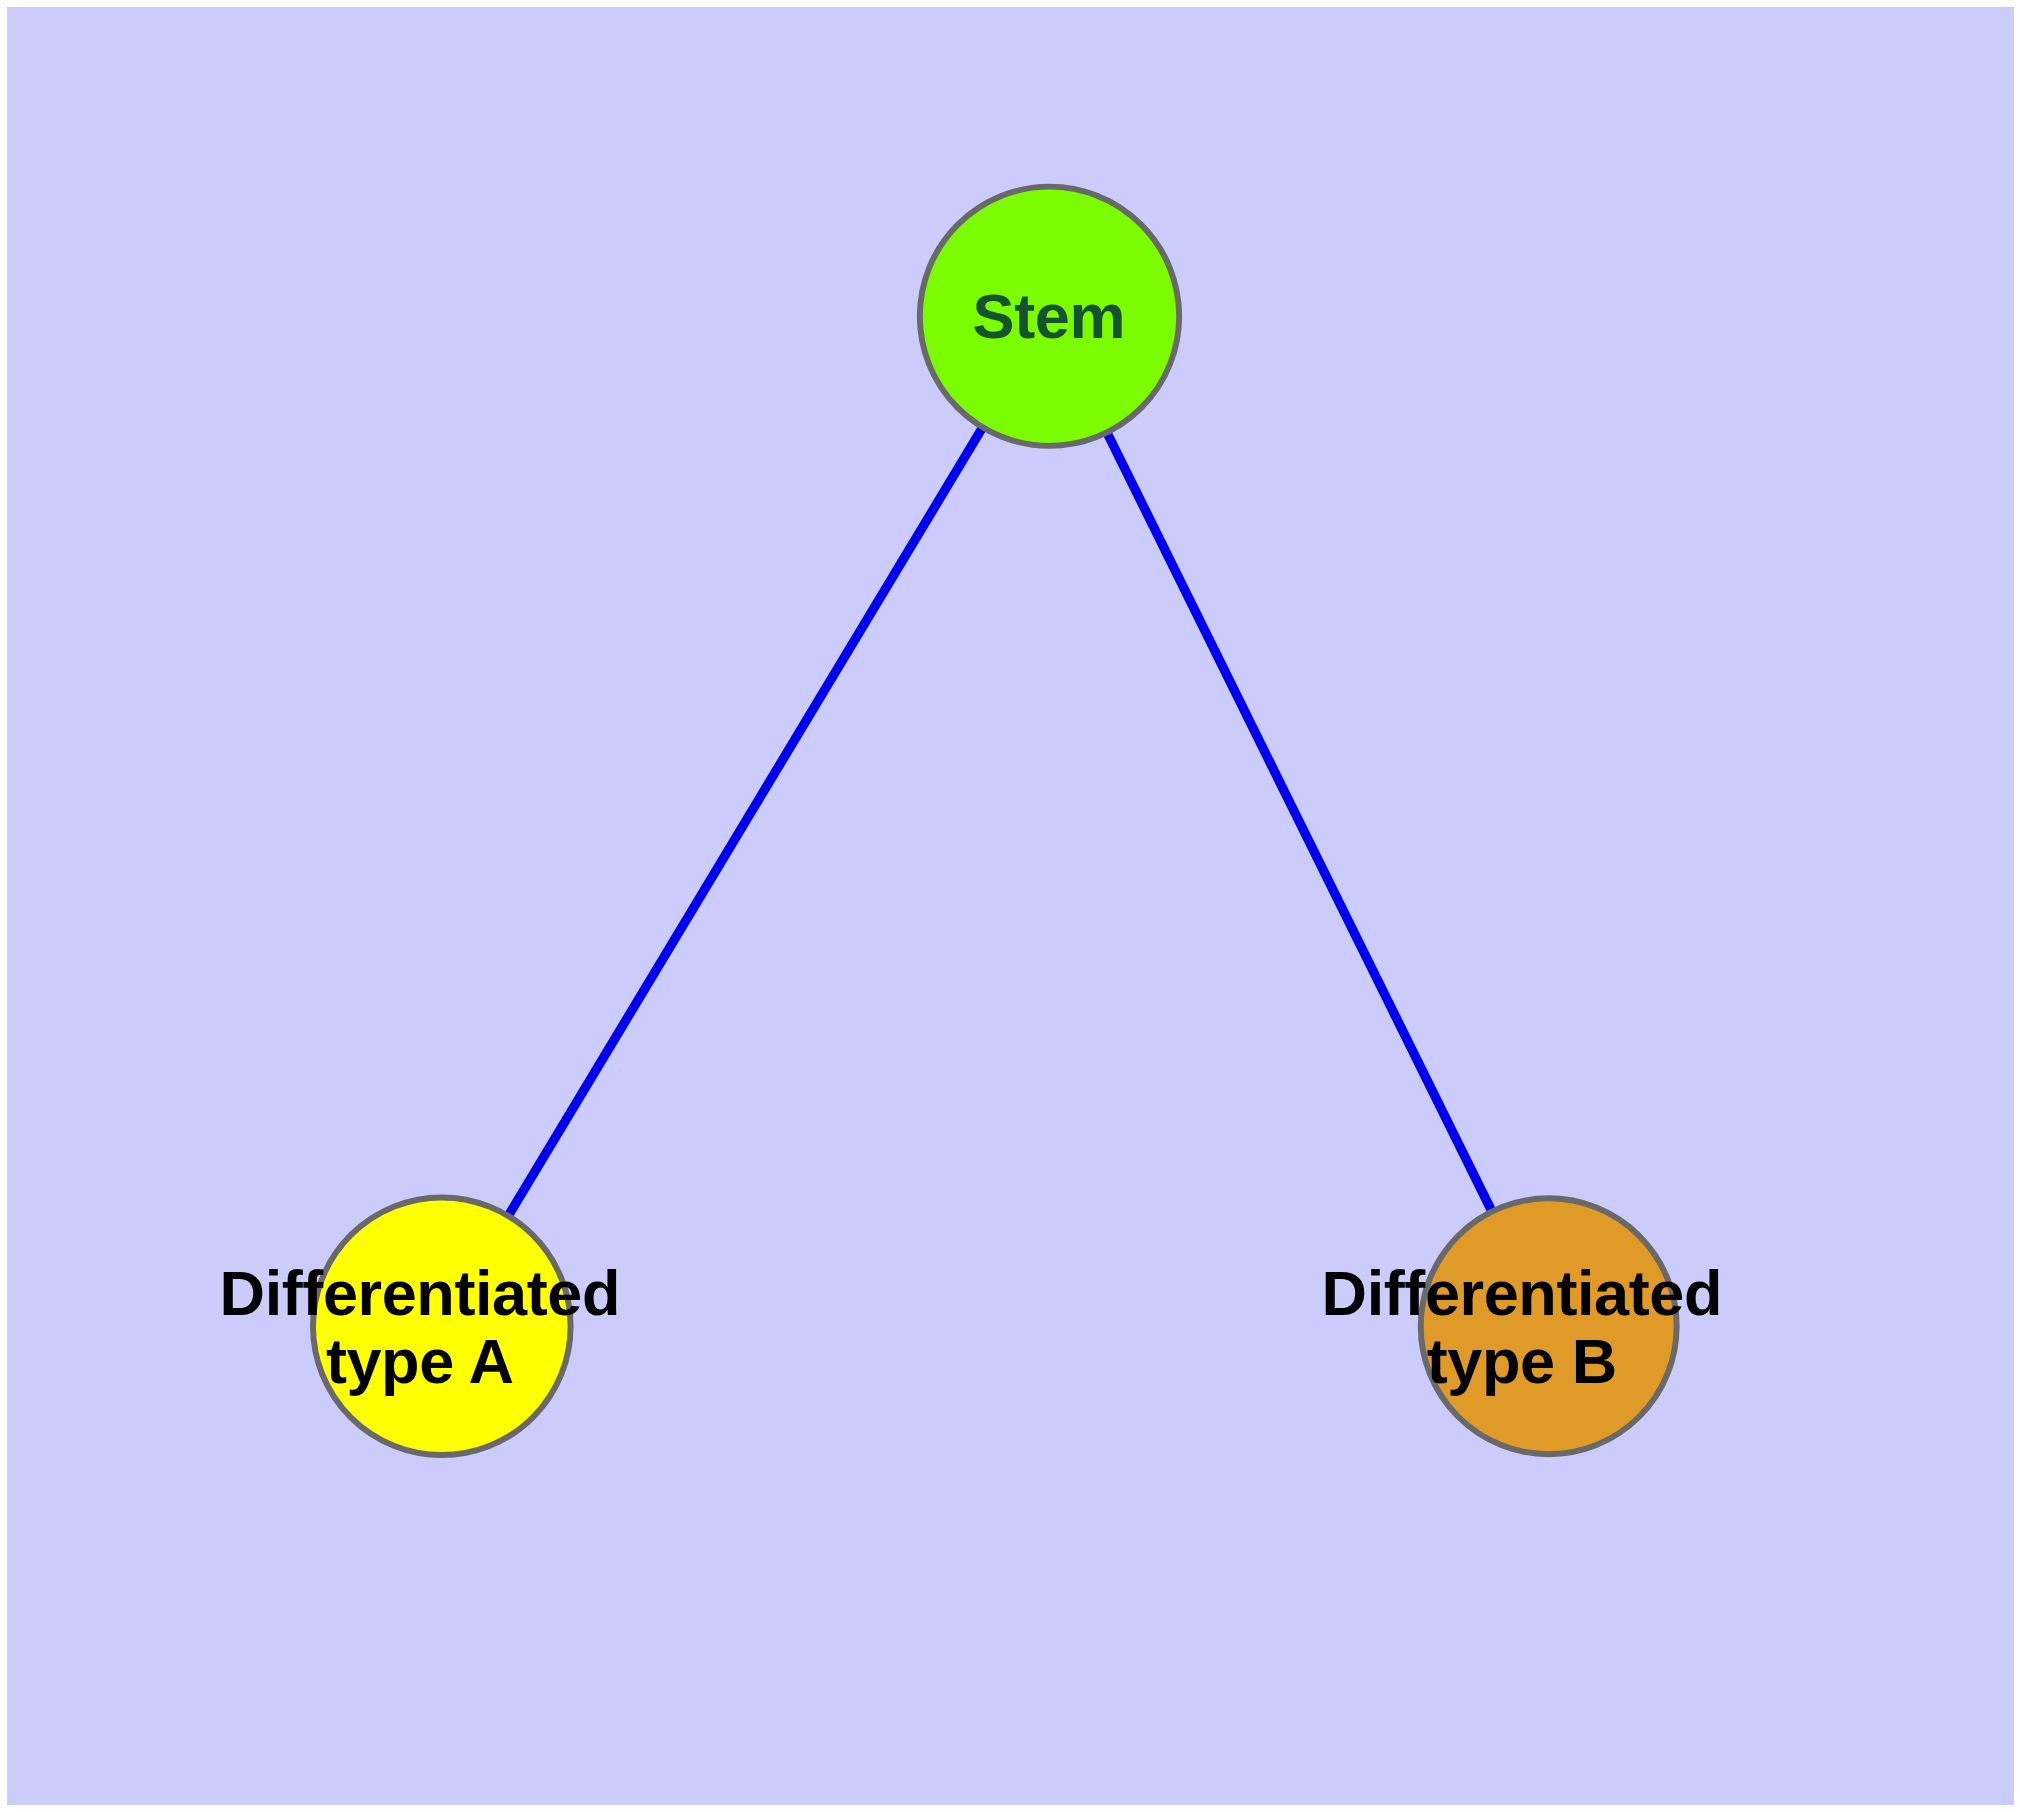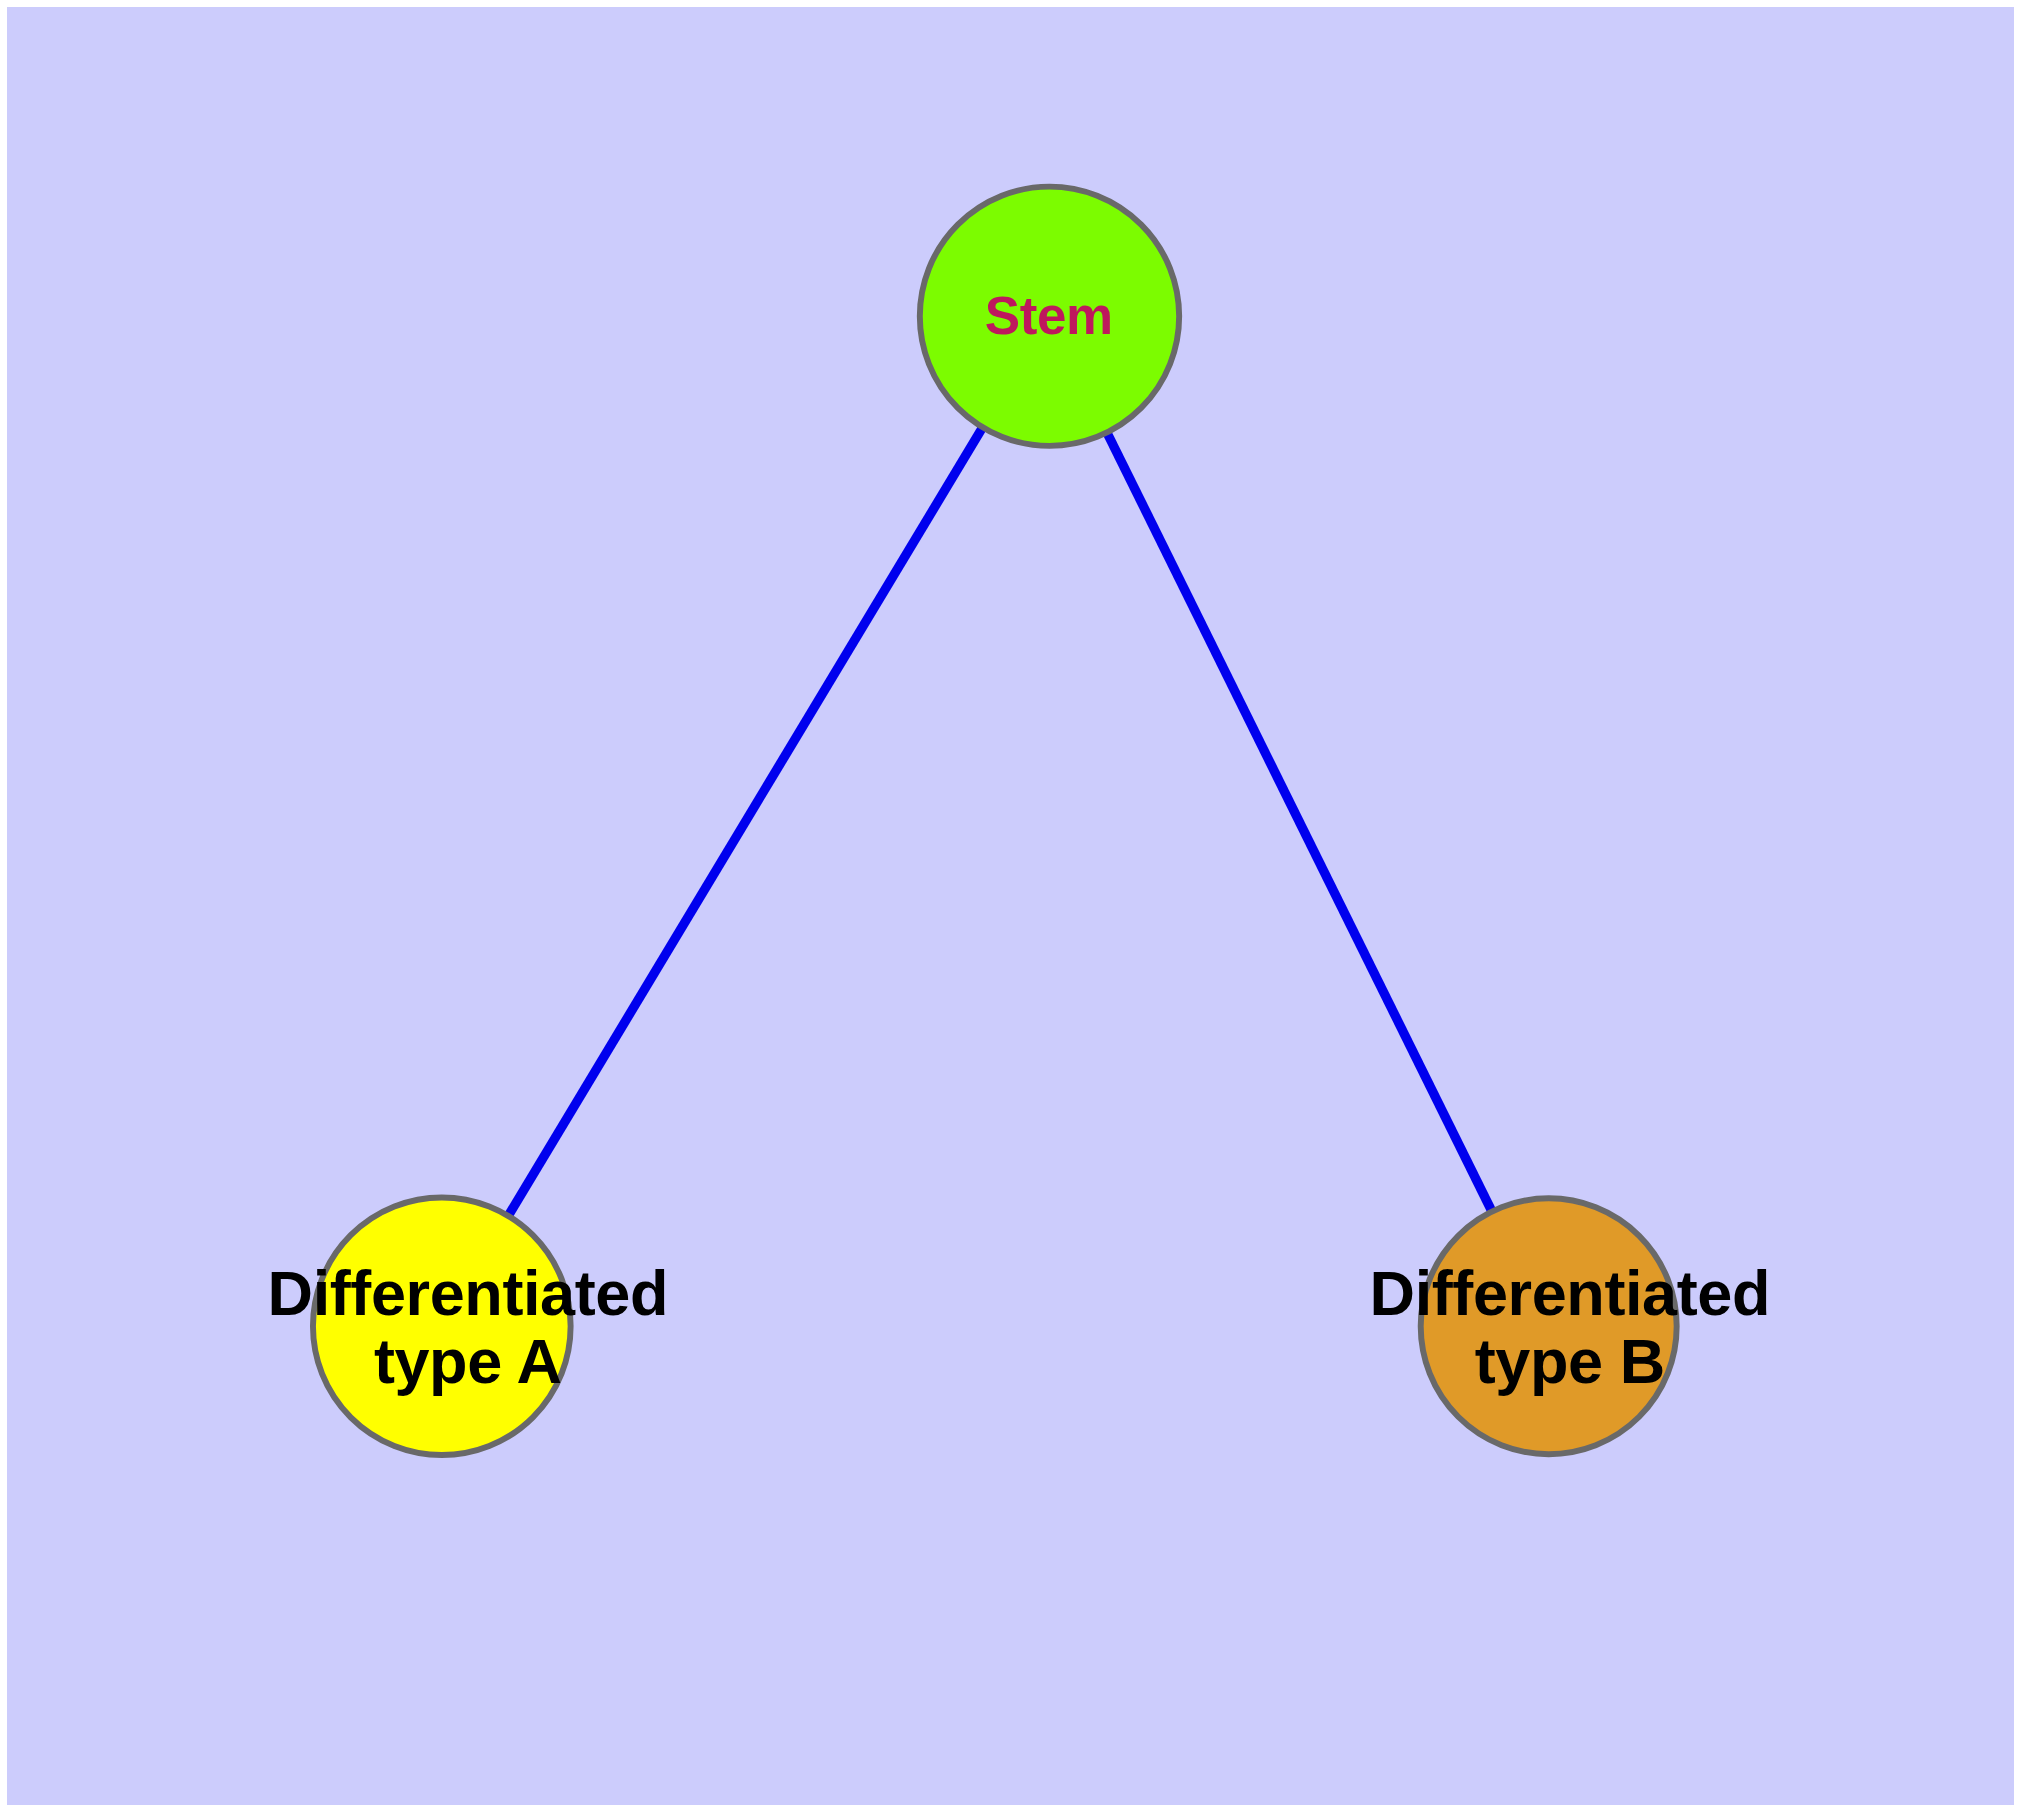--- a/index.html
+++ b/index.html
@@ -46,21 +46,20 @@
     pointer-events: none;
     transform: translate(-50%, -50%);
   }
   .label-stem {
     font-size: 63px;
     letter-spacing: -0.4px;
   }
   .label-diff {
     font-size: 63px;
     letter-spacing: -0.4px;
-    margin-left: 48px;
   }
 </style>
 </head>
 <body>
 
 <div id="canvas">
   <div id="plot-area">
 
     <svg id="graph-svg" viewBox="0 0 2368 2122" preserveAspectRatio="none">
 
@@ -69,21 +68,21 @@
         <line class="graph-edge" x1="1296.0065206828979" y1="498.5819569677663" x2="1753.8794728833154" y2="1425.2110894344855" stroke="#0000ee" stroke-width="11" stroke-linecap="butt"></line>
       </g>
 
       <g>
         <circle class="graph-node" cx="1230" cy="365" r="153" fill="#7cfc00" stroke="#696969" stroke-width="7"></circle>
         <circle class="graph-node" cx="513" cy="1557" r="152" fill="#ffff00" stroke="#696969" stroke-width="7"></circle>
         <circle class="graph-node" cx="1819" cy="1557" r="151" fill="#e09a28" stroke="#696969" stroke-width="7"></circle>
       </g>
     </svg>
 
-    <div class="node-label label-stem" style="left: 1042px; top: 309px; color: #be185d; font-size: 53px;">Stem</div>
+    <div class="node-label label-stem" style="left: 1042px; top: 309px; color: #14532d; font-size: 63px;">Stem</div>
 
     <div class="node-label label-diff" style="left: 413px; top: 1320px; color: rgb(0, 0, 0); font-size: 63px;">Differentiated
 type A</div>
 
     <div class="node-label label-diff" style="left: 1515px; top: 1320px; color: rgb(0, 0, 0); font-size: 63px;">Differentiated
 type B</div>
 
   </div>
 </div>
 

